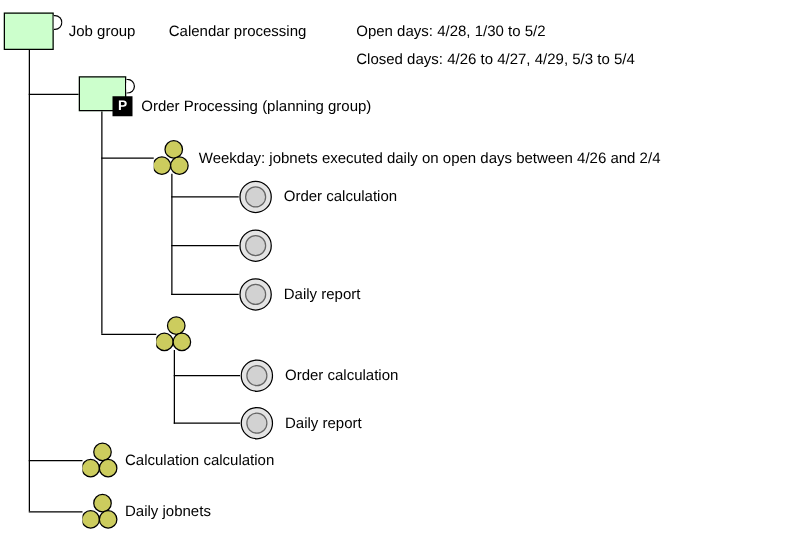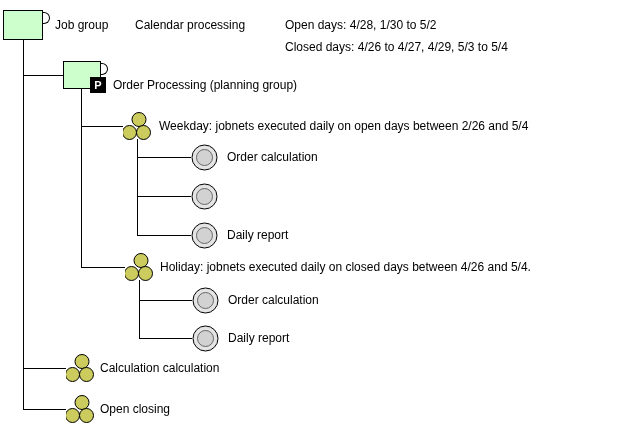--- a/index.html
+++ b/index.html
@@ -69,21 +69,21 @@
   <div class="grect" style="left:63px; top:61px; width:38px; height:28px;"></div>
   <div class="ear" style="left:101px; top:63px;"></div>
   <div class="pbadge" style="left:90px; top:77px;">P</div>
   <div class="label" style="left:113px; top:67px;margin-top:10px;">Order Processing (planning group)</div>
 
   <svg class="icon" style="left:123px; top:111px;" width="30" height="30" viewBox="0 0 30 30">
     <circle class="ball" cx="16" cy="8.5" r="7"></circle>
     <circle class="ball" cx="6.5" cy="21.5" r="7"></circle>
     <circle class="ball" cx="20.5" cy="21.5" r="7"></circle>
   </svg>
-  <div class="label" style="left:159px; top:118px;">Weekday: jobnets executed daily on open days between 2/26 and 5/4</div>
+  <div class="label" style="left:159px; top:118px;">Weekday: jobnets executed daily on open days between 4/26 and 2/4</div>
 
   <svg class="icon" style="left:191px; top:144px;" width="27" height="27" viewBox="0 0 27 27">
     <circle class="job-outer" cx="13.5" cy="13.5" r="12.5"></circle>
     <circle class="job-inner" cx="13.5" cy="13.5" r="8"></circle>
   </svg>
   <div class="label" style="left:227px; top:149px;">Order calculation</div>
 
   <svg class="icon" style="left:191px; top:183px;" width="27" height="27" viewBox="0 0 27 27">
     <circle class="job-outer" cx="13.5" cy="13.5" r="12.5"></circle>
     <circle class="job-inner" cx="13.5" cy="13.5" r="8"></circle>
@@ -93,21 +93,20 @@
     <circle class="job-outer" cx="13.5" cy="13.5" r="12.5"></circle>
     <circle class="job-inner" cx="13.5" cy="13.5" r="8"></circle>
   </svg>
   <div class="label" style="left:227px; top:227px;">Daily report</div>
 
   <svg class="icon" style="left:125px; top:252px;" width="30" height="30" viewBox="0 0 30 30">
     <circle class="ball" cx="16" cy="8.5" r="7"></circle>
     <circle class="ball" cx="6.5" cy="21.5" r="7"></circle>
     <circle class="ball" cx="20.5" cy="21.5" r="7"></circle>
   </svg>
-  <div class="label" style="left:160px; top:259px;">Holiday: jobnets executed daily on closed days between 4/26 and 5/4.</div>
 
   <svg class="icon" style="left:192px; top:287px;" width="27" height="27" viewBox="0 0 27 27">
     <circle class="job-outer" cx="13.5" cy="13.5" r="12.5"></circle>
     <circle class="job-inner" cx="13.5" cy="13.5" r="8"></circle>
   </svg>
   <div class="label" style="left:228px; top:292px;">Order calculation</div>
 
   <svg class="icon" style="left:192px; top:325px;" width="27" height="27" viewBox="0 0 27 27">
     <circle class="job-outer" cx="13.5" cy="13.5" r="12.5"></circle>
     <circle class="job-inner" cx="13.5" cy="13.5" r="8"></circle>
@@ -119,15 +118,15 @@
     <circle class="ball" cx="6.5" cy="21.5" r="7"></circle>
     <circle class="ball" cx="20.5" cy="21.5" r="7"></circle>
   </svg>
   <div class="label" style="left:100px; top:360px;">Calculation calculation</div>
 
   <svg class="icon" style="left:66px; top:394px;" width="30" height="30" viewBox="0 0 30 30">
     <circle class="ball" cx="16" cy="8.5" r="7"></circle>
     <circle class="ball" cx="6.5" cy="21.5" r="7"></circle>
     <circle class="ball" cx="20.5" cy="21.5" r="7"></circle>
   </svg>
-  <div class="label" style="left:100px; top:401px;">Open closing</div>
+  <div class="label" style="left:100px; top:401px;">Daily jobnets</div>
 
 </div>
 
 </body></html>

